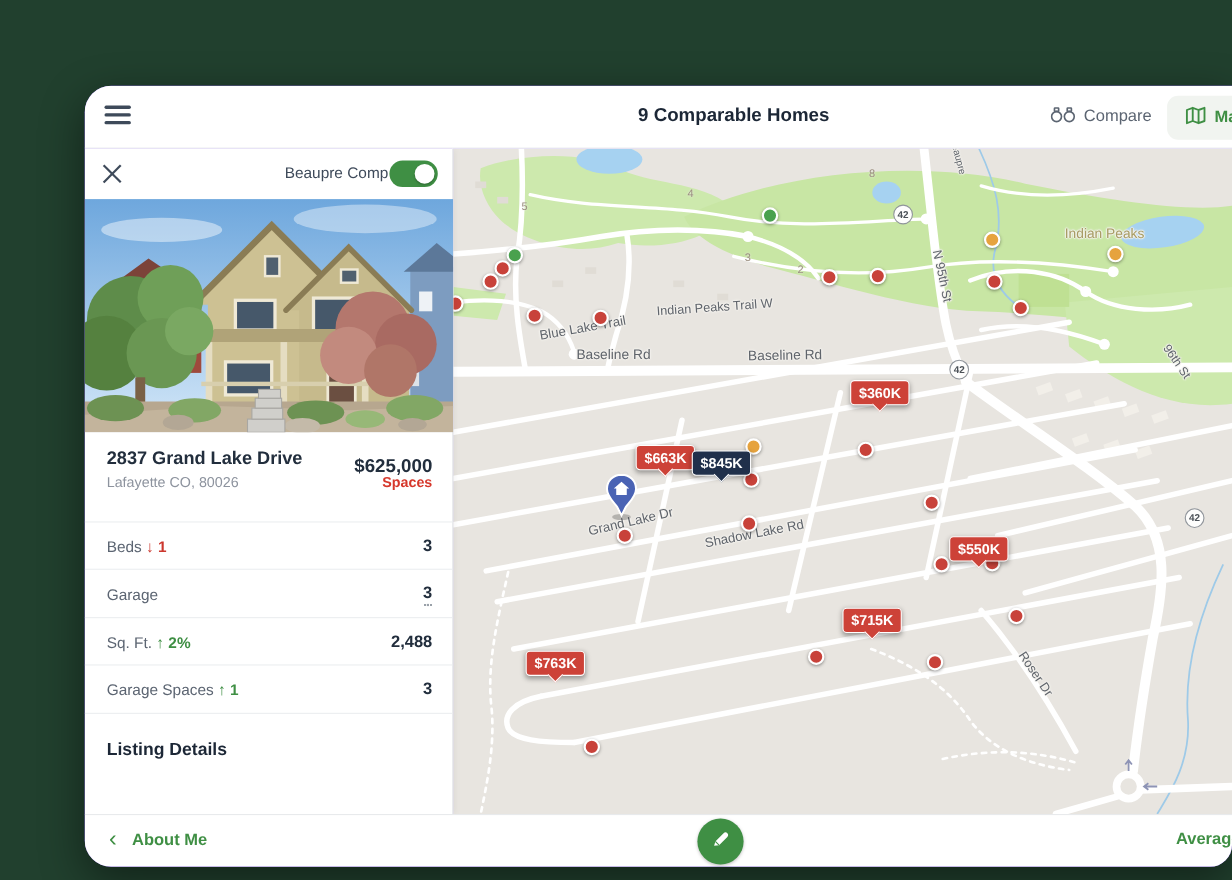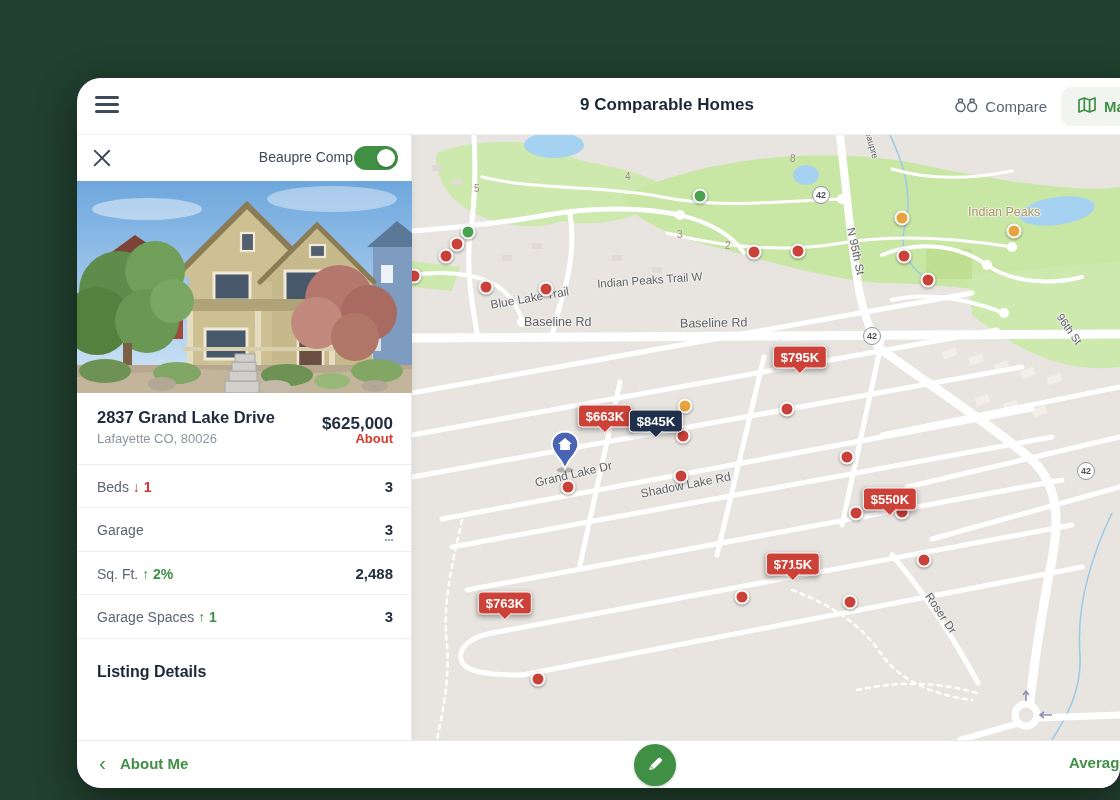--- a/index.html
+++ b/index.html
@@ -36,21 +36,21 @@
     background:#3e4a5a; }
   .close-x:before { transform:rotate(45deg); } .close-x:after { transform:rotate(-45deg); }
   .include-comp { position:absolute; right:58px; top:14px; font-size:14px; color:#3e4a5a; }
   .toggle { position:absolute; right:13px; top:11px; width:44px; height:24px; border-radius:12px;
     background:#3f8f44; cursor:pointer; }
   .toggle .knob { position:absolute; right:3px; top:3px; width:18px; height:18px; border-radius:50%; background:#fff;
     box-shadow:0 1px 2px rgba(0,0,0,.3); }
 
   .photo { width:335px; height:212px; display:block; }
 
-  .info { position:relative; height:72px; border-bottom:1px solid #eceef0; }
+  .info { position:relative; height:82px; border-bottom:1px solid #eceef0; }
   .addr { position:absolute; left:20px; top:15px; font-size:16.5px; font-weight:bold; color:#222e3d; }
   .city { position:absolute; left:20px; top:38px; font-size:13px; color:#8d939e; }
   .price { position:absolute; right:18px; top:21px; font-size:17px; font-weight:bold; color:#222e3d; }
   .status { position:absolute; right:18px; top:38px; font-size:13px; font-weight:bold; color:#d6382c; }
 
   .row { position:relative; height:43.4px; border-bottom:1px solid #eceef0; }
   .row .lbl { position:absolute; left:20px; top:14px; font-size:14px; color:#5c6572; }
   .row .delta-red { color:#cc372e; font-weight:bold; }
   .row .delta-green { color:#3f8f44; font-weight:bold; }
   .row .val { position:absolute; right:18px; top:13px; font-size:15px; font-weight:bold; color:#222e3d; }
@@ -218,21 +218,21 @@
             <rect x="152" y="190" width="28" height="10"></rect>
           <rect x="155" y="181" width="24" height="9"></rect>
             <rect x="158" y="173" width="20" height="8"></rect>
         </g>
       </svg>
 
       <div class="info">
         <div class="addr">2837 Grand Lake Drive</div>
         <div class="city">Lafayette CO, 80026</div>
         <div class="price">$625,000</div>
-        <div class="status">About</div>
+        <div class="status">Spaces</div>
       </div>
 
       <div>
           <div class="row">
             <span class="lbl">Beds <span class="delta-red">↓ 1</span></span>
             <span class="val">3</span>
           </div>
           <div class="row">
             <span class="lbl">Garage</span>
             <span class="val dotted">3</span>
@@ -387,21 +387,21 @@
           <div class="comp-dot" style="left: 271px; top: 301px; background: rgb(200, 66, 58);"></div>
           <div class="comp-dot" style="left: 156px; top: 352px; background: rgb(200, 66, 58);"></div>
           <div class="comp-dot" style="left: 269px; top: 341px; background: rgb(200, 66, 58);"></div>
           <div class="comp-dot" style="left: 435px; top: 322px; background: rgb(200, 66, 58);"></div>
           <div class="comp-dot" style="left: 444px; top: 378px; background: rgb(200, 66, 58);"></div>
           <div class="comp-dot" style="left: 490px; top: 377px; background: rgb(200, 66, 58);"></div>
           <div class="comp-dot" style="left: 512px; top: 425px; background: rgb(200, 66, 58);"></div>
           <div class="comp-dot" style="left: 330px; top: 462px; background: rgb(200, 66, 58);"></div>
           <div class="comp-dot" style="left: 438px; top: 467px; background: rgb(200, 66, 58);"></div>
           <div class="comp-dot" style="left: 126px; top: 544px; background: rgb(200, 66, 58);"></div>
-          <div class="price-tag red" style="left: 388px; top: 222px;">$795K</div>
+          <div class="price-tag red" style="left: 388px; top: 222px;">$360K</div>
           <div class="price-tag red" style="left: 193px; top: 281px;">$663K</div>
           <div class="price-tag navy" style="left: 244px; top: 286px;">$845K</div>
           <div class="price-tag red" style="left: 478px; top: 364px;">$550K</div>
           <div class="price-tag red" style="left: 381px; top: 429px;">$715K</div>
           <div class="price-tag red" style="left: 93px; top: 468px;">$763K</div>
           <div class="subject-pin" style="left: 138px; top: 295px;"><svg width="30" height="43" viewBox="0 0 30 43">
               <ellipse cx="15" cy="40" rx="8.5" ry="2.8" fill="rgba(60,60,60,.3)"></ellipse>
               <path d="M15,1.5 C7.4,1.5 1.8,7.2 1.8,14.5 C1.8,20.8 7,25.8 11,30.8 L15,38.5 L19,30.8 C23,25.8 28.2,20.8 28.2,14.5 C28.2,7.2 22.6,1.5 15,1.5 Z" fill="#4a63b4" stroke="#fff" stroke-width="1.8"></path>
               <polygon points="15,8 8,14 10.2,14 10.2,20 19.8,20 19.8,14 22,14" fill="#fff"></polygon>
             </svg></div>

